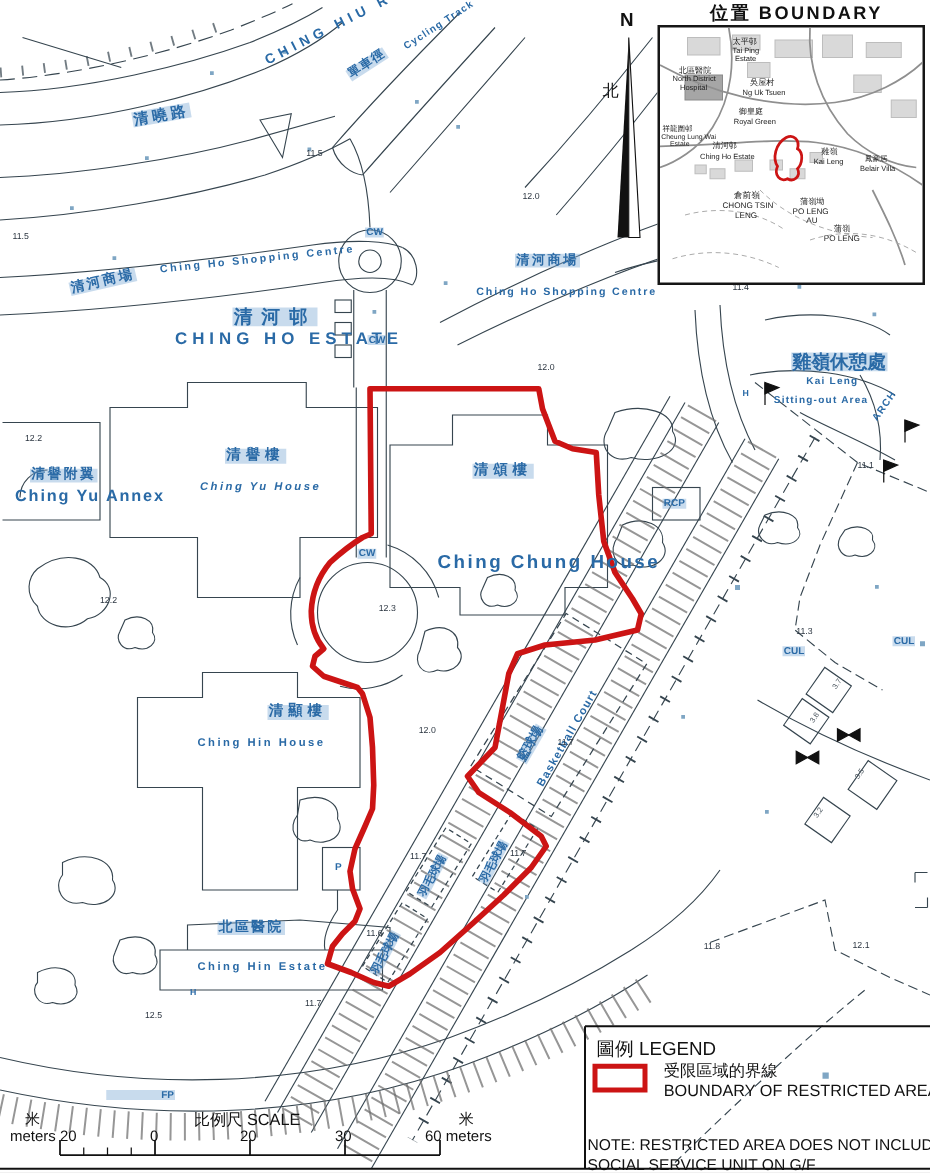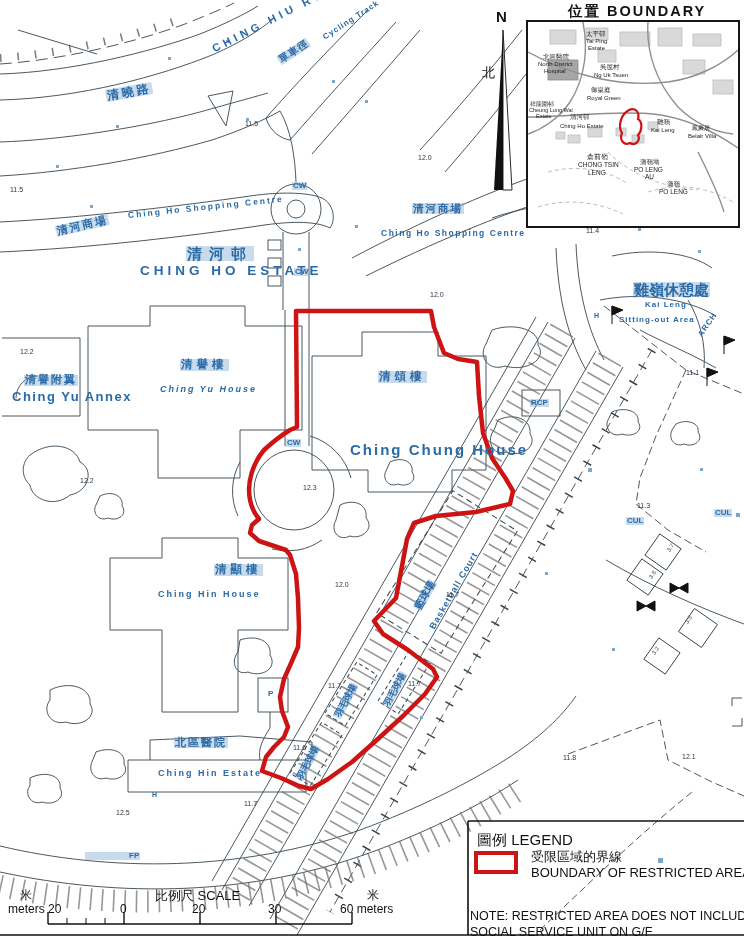--- a/index.html
+++ b/index.html
@@ -251,21 +251,21 @@
       <div class="lbl" style="left: 268px; top: 690px; font-size: 8px;">P</div>
       <div class="lbl" style="left: 594px; top: 312px; font-size: 7px;">H</div>
       <div class="lbl" style="left: 152px; top: 791px; font-size: 7px;">H</div>
       <div class="lbl hl" style="left: 626px; top: 517px; font-size: 8px;">CUL</div>
       <div class="lbl hl" style="left: 714px; top: 509px; font-size: 8px;">CUL</div>
       <div class="lbl hl" style="left: 417px; top: 604px; font-size: 10px; transform: rotate(-60deg);">籃球場</div>
       <div class="lbl" style="left: 432px; top: 624px; font-size: 9px; letter-spacing: 1px; transform: rotate(-60deg);">Basketball Court</div>
       <div class="lbl hl" style="left: 337px; top: 713px; font-size: 9px; transform: rotate(-62deg);">羽毛球場</div>
       <div class="lbl hl" style="left: 386px; top: 702px; font-size: 9px; transform: rotate(-62deg);">羽毛球場</div>
       <div class="lbl hl" style="left: 299px; top: 775px; font-size: 9px; transform: rotate(-62deg);">羽毛球場</div>
-      <div class="lbl hl" style="left: 85px; top: 852px; font-size: 8px; padding-left: 44px;">FP</div>
+      <div class="lbl hl" style="left: 85px; top: 872px; font-size: 8px; padding-left: 44px;">FP</div>
       <div class="spot" style="left: 245px; top: 120px;">11.5</div>
       <div class="spot" style="left: 10px; top: 186px;">11.5</div>
       <div class="spot" style="left: 418px; top: 154px;">12.0</div>
       <div class="spot" style="left: 586px; top: 227px;">11.4</div>
       <div class="spot" style="left: 430px; top: 291px;">12.0</div>
       <div class="spot" style="left: 20px; top: 348px;">12.2</div>
       <div class="spot" style="left: 80px; top: 477px;">12.2</div>
       <div class="spot" style="left: 303px; top: 484px;">12.3</div>
       <div class="spot" style="left: 335px; top: 581px;">12.0</div>
       <div class="spot" style="left: 446px; top: 591px;">11.7</div>

